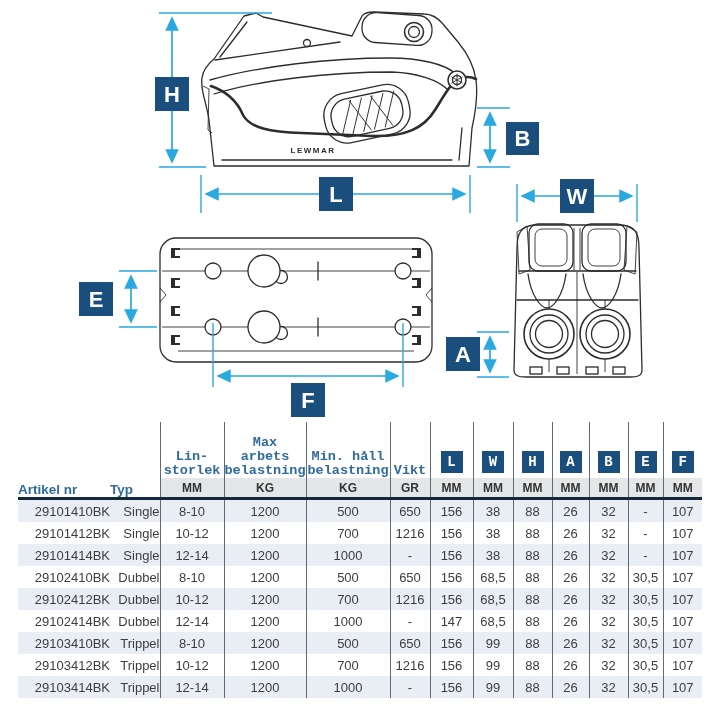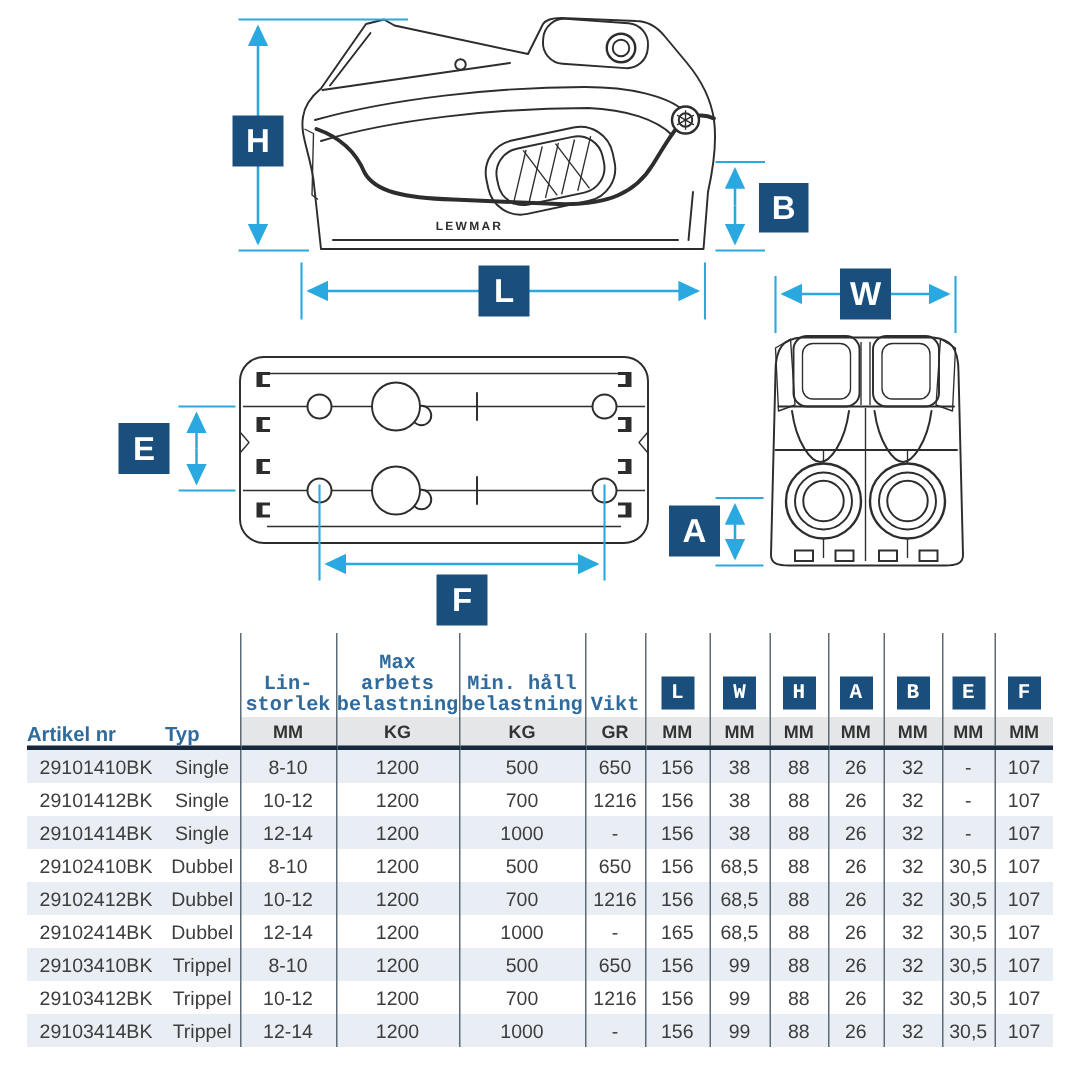--- a/index.html
+++ b/index.html
@@ -30,21 +30,21 @@
   .spec-table thead th{color:var(--headblue);font-weight:bold;font-size:13.5px;line-height:14px;}
   .h-name{text-align:left;vertical-align:bottom;padding-bottom:3px;margin-left:48px;}
   .h-top{text-align:center;vertical-align:bottom;padding-bottom:2px;height:56px;font-family:Liberation Mono, monospace;}
   .h-unit{text-align:center;vertical-align:middle;background:var(--unitsbg);color:#333 !important;
           font-size:12px !important;height:19px;border-bottom:3px solid var(--rule);margin-top:28px;}
   .h-name{border-bottom:3px solid var(--rule);}
   .bl{border-left:1px solid var(--divider);}
   .badge{display:inline-block;width:22px;height:22px;line-height:22px;background:var(--navy);
          color:#fff;font-weight:bold;font-size:14px;text-align:center;margin-bottom:5px;}
   .spec-table tbody td{height:22px;text-align:center;vertical-align:middle;}
-  .spec-table tbody td.left{text-align:center;}
+  .spec-table tbody td.left{text-align:right;}
   .spec-table tbody tr:nth-child(odd){background:var(--stripe);}
 </style>
 </head>
 <body>
 
 <div class="diagram-wrap">
 <svg width="720" height="422" viewBox="0 0 720 422" xmlns="http://www.w3.org/2000/svg">
   <defs>
     <marker id="ah" markerWidth="10" markerHeight="9" refX="7.5" refY="4" orient="auto">
       <path d="M0,0 L8.5,4 L0,8 Z" style="fill:var(--cyan)"></path>
@@ -341,21 +341,21 @@
         <td class=" bl">30,5</td>
         <td class=" bl">107</td>
       </tr>
       <tr>
         <td class="left">29102414BK</td>
         <td class="left">Dubbel</td>
         <td class=" bl">12-14</td>
         <td class=" bl">1200</td>
         <td class=" bl">1000</td>
         <td class=" bl">-</td>
-        <td class=" bl">165</td>
+        <td class=" bl">147</td>
         <td class=" bl">68,5</td>
         <td class=" bl">88</td>
         <td class=" bl">26</td>
         <td class=" bl">32</td>
         <td class=" bl">30,5</td>
         <td class=" bl">107</td>
       </tr>
       <tr>
         <td class="left">29103410BK</td>
         <td class="left">Trippel</td>

